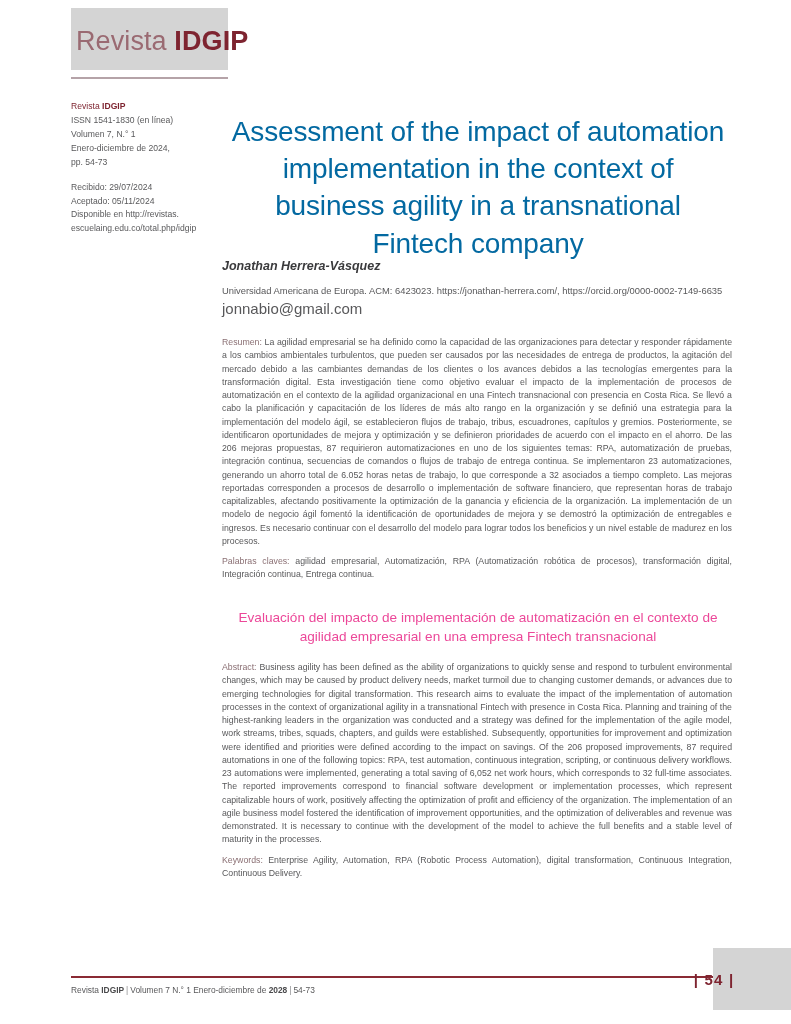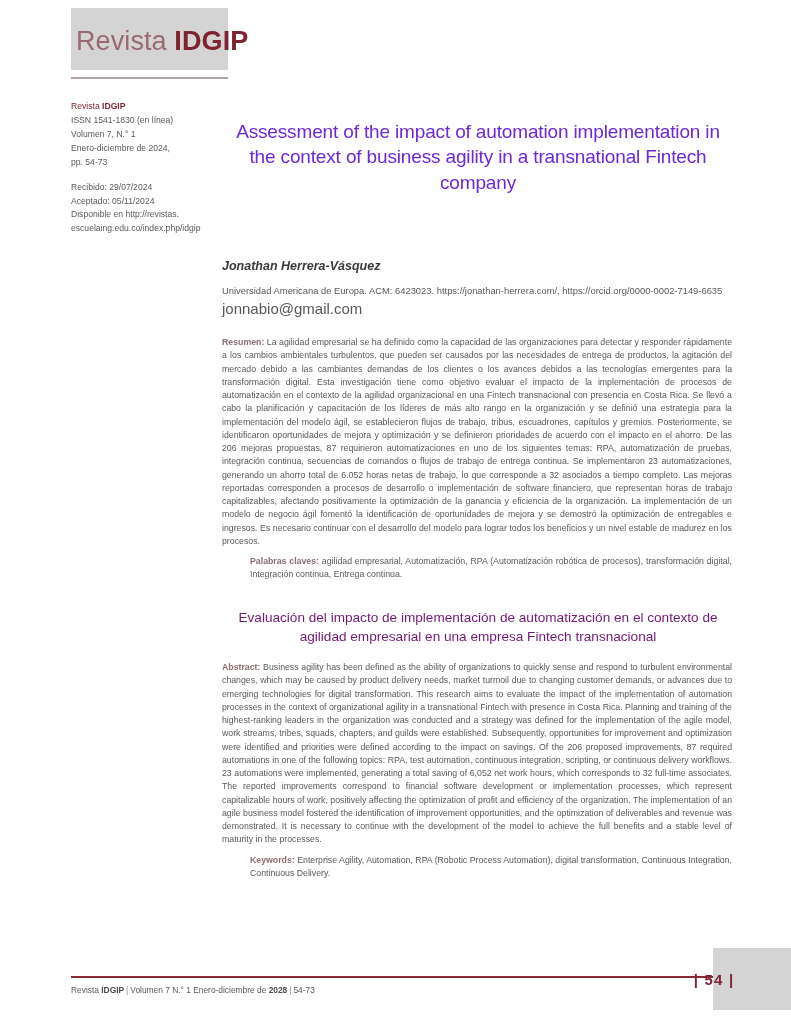--- a/index.html
+++ b/index.html
@@ -84,25 +84,25 @@
 
   
   .title-block {
     position: absolute;
     left: 222px;
     top: 105px;
     width: 512px;
     text-align: center;
   }
   .article-title {
-    margin: 14px;
-    font-weight: 400;
-    font-size: 19px;
+    margin: 8px;
+    font-weight: 400;
+    font-size: 28px;
     line-height: 1.33;
-    color: #6d28d9;
+    color: #0369a1;
     letter-spacing: -0.15px;
   }
 
   .author-block {
     position: absolute;
     left: 222px;
     top: 258px;
     width: 512px;
     color: #4a4a4c;
   }
@@ -140,40 +140,40 @@
   }
   .para {
     margin: 0 0 7px 0;
     font-size: 8.75px;
     line-height: 1.515;
     text-align: justify;
     text-justify: inter-word;
     color: #58585a;
     hyphens: manual;
   }
-  .para:last-child { margin-bottom: 0; margin-left: 28px; }
+  .para:last-child { margin-bottom: 0; }
   .lbl {
     color: #8a6f73;
-    font-weight: 700;
+    font-weight: 400;
   }
 
   
   .subtitle-block {
     position: absolute;
     left: 222px;
     top: 608px;
     width: 512px;
     text-align: center;
   }
   .subtitle-text {
     margin: 0;
     font-weight: 400;
     font-size: 13.6px;
     line-height: 1.42;
-    color: #701a75;
+    color: #ec4899;
   }
 
   
   .footer-rule {
     position: absolute;
     left: 71px;
     top: 976px;
     width: 653px;
     height: 1.6px;
     background: #8a2a34;
@@ -231,21 +231,21 @@
       <div class="sb-line sb-journal"><span class="jr-rev">Revista </span><span class="jr-idgip">IDGIP</span></div>
       <div class="sb-line">ISSN 1541-1830 (en línea)</div>
       <div class="sb-line">Volumen 7, N.° 1</div>
       <div class="sb-line">Enero-diciembre de 2024,</div>
       <div class="sb-line">pp. 54-73</div>
     </div>
     <div class="sb-block">
       <div class="sb-line">Recibido: 29/07/2024</div>
       <div class="sb-line">Aceptado: 05/11/2024</div>
       <div class="sb-line">Disponible en http://revistas.</div>
-      <div class="sb-line">escuelaing.edu.co/index.php/idgip</div>
+      <div class="sb-line">escuelaing.edu.co/total.php/idgip</div>
     </div>
   </div>
 
   <div class="title-block">
     <h1 class="article-title">Assessment of the impact of automation implementation in the context of business agility in a transnational Fintech company</h1>
   </div>
 
   <div class="author-block">
     <div class="author-name">Jonathan Herrera-Vásquez</div>
     <div class="author-affil">Universidad Americana de Europa. ACM: 6423023. https://jonathan-herrera.com/, https://orcid.org/0000-0002-7149-6635</div>

